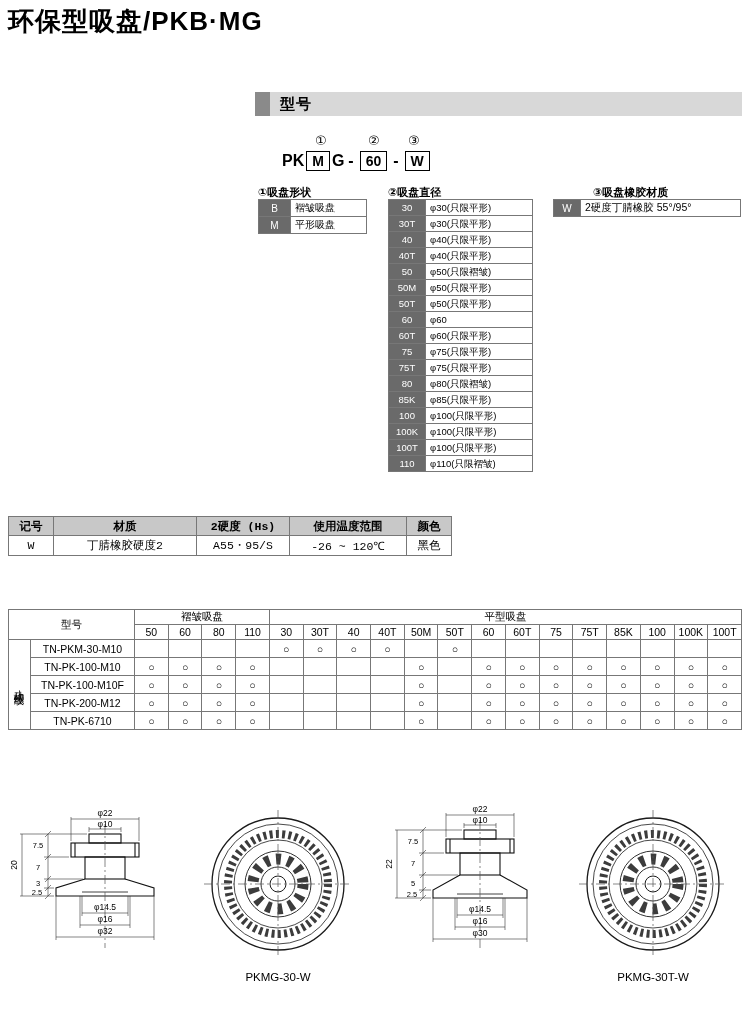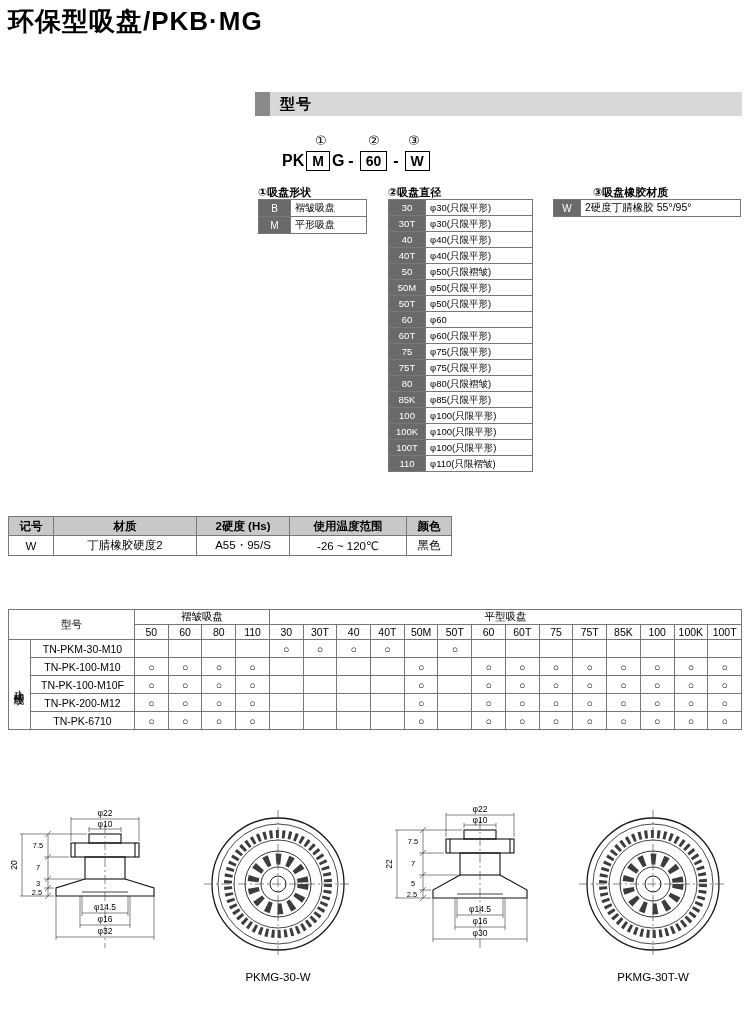--- a/index.html
+++ b/index.html
@@ -34,21 +34,21 @@
   .shape-table .desccol { width:76px; }
 
   .dia-table { position:absolute; left:388px; top:199px; }
   .dia-table .codecol { width:37px; height:13.3px; font-size:9.5px; line-height:13px; }
   .dia-table .desccol { width:107px; font-size:9.5px; line-height:13px; }
 
   .mat-table { position:absolute; left:553px; top:199px; }
   .mat-table .codecol { width:27px; height:17px; }
   .mat-table .desccol { width:160px; font-size:10.5px; }
 
-  .spec-table { position:absolute; left:8px; top:516px; }
+  .spec-table { position:absolute; left:8px; top:516px;font-family:Liberation Mono, monospace; }
   .spec-table th { background:#c8c8c8; font-size:11.5px; font-weight:bold; height:19px; padding:0 4px; }
   .spec-table td { font-size:11.5px; height:20px; text-align:center; padding:0 4px; }
 
   .fit-table { position:absolute; left:8px; top:609px; width:734px; }
   .fit-table th, .fit-table td { text-align:center; padding:0; font-weight:normal; }
   .fit-table thead th { font-size:10.5px; height:15px; }
   .fit-table tbody td { font-size:10.5px; height:18px; }
   .fit-table .vcell { writing-mode:vertical-rl; text-orientation:upright; font-size:10.5px; letter-spacing:2px; padding:2px 0; }
 
   .drawing { position:absolute; top:798px; width:365px; height:218px; }

